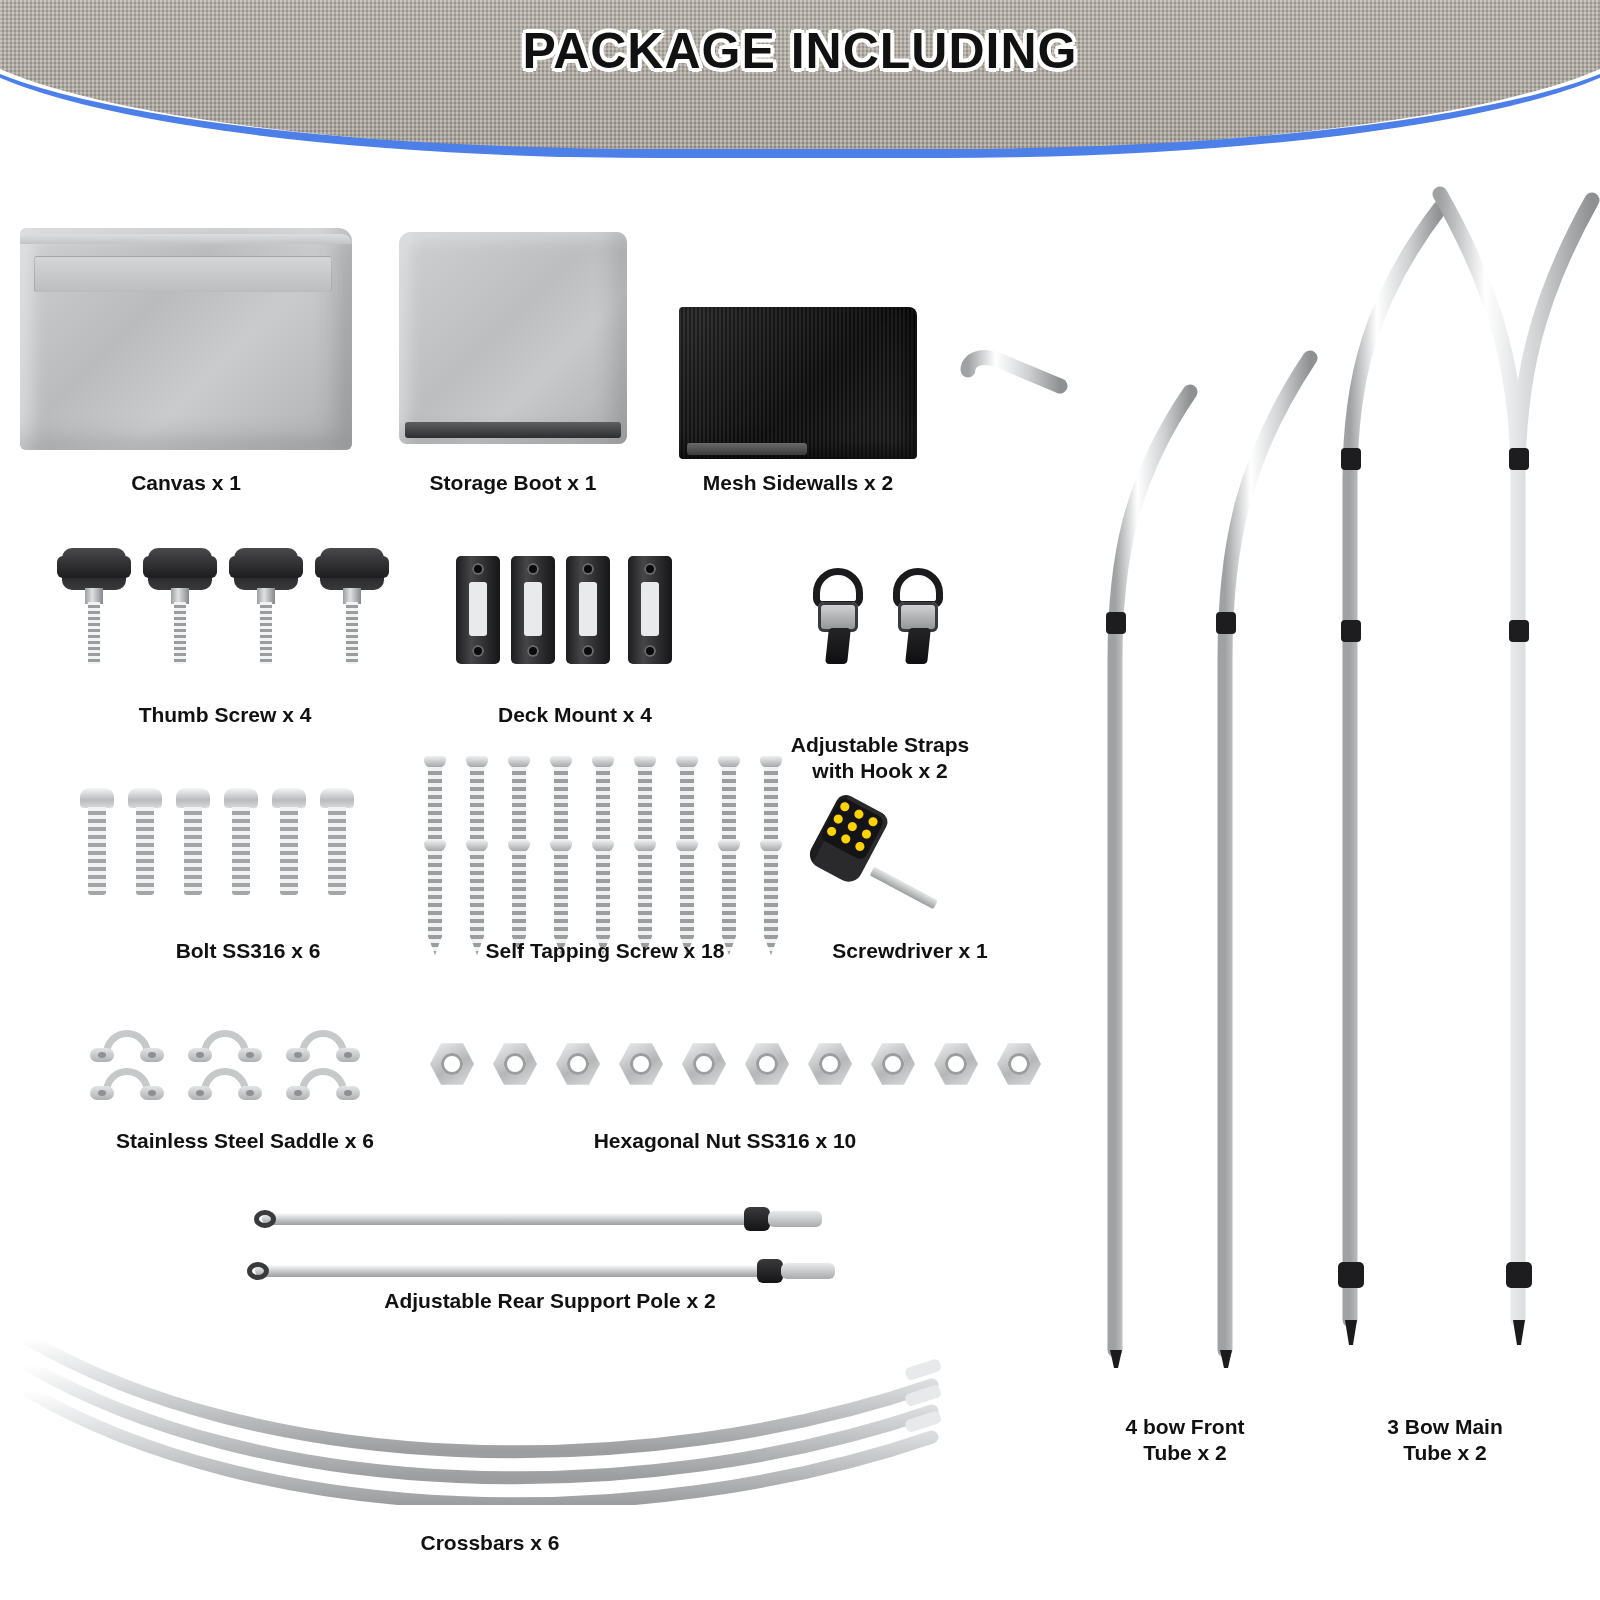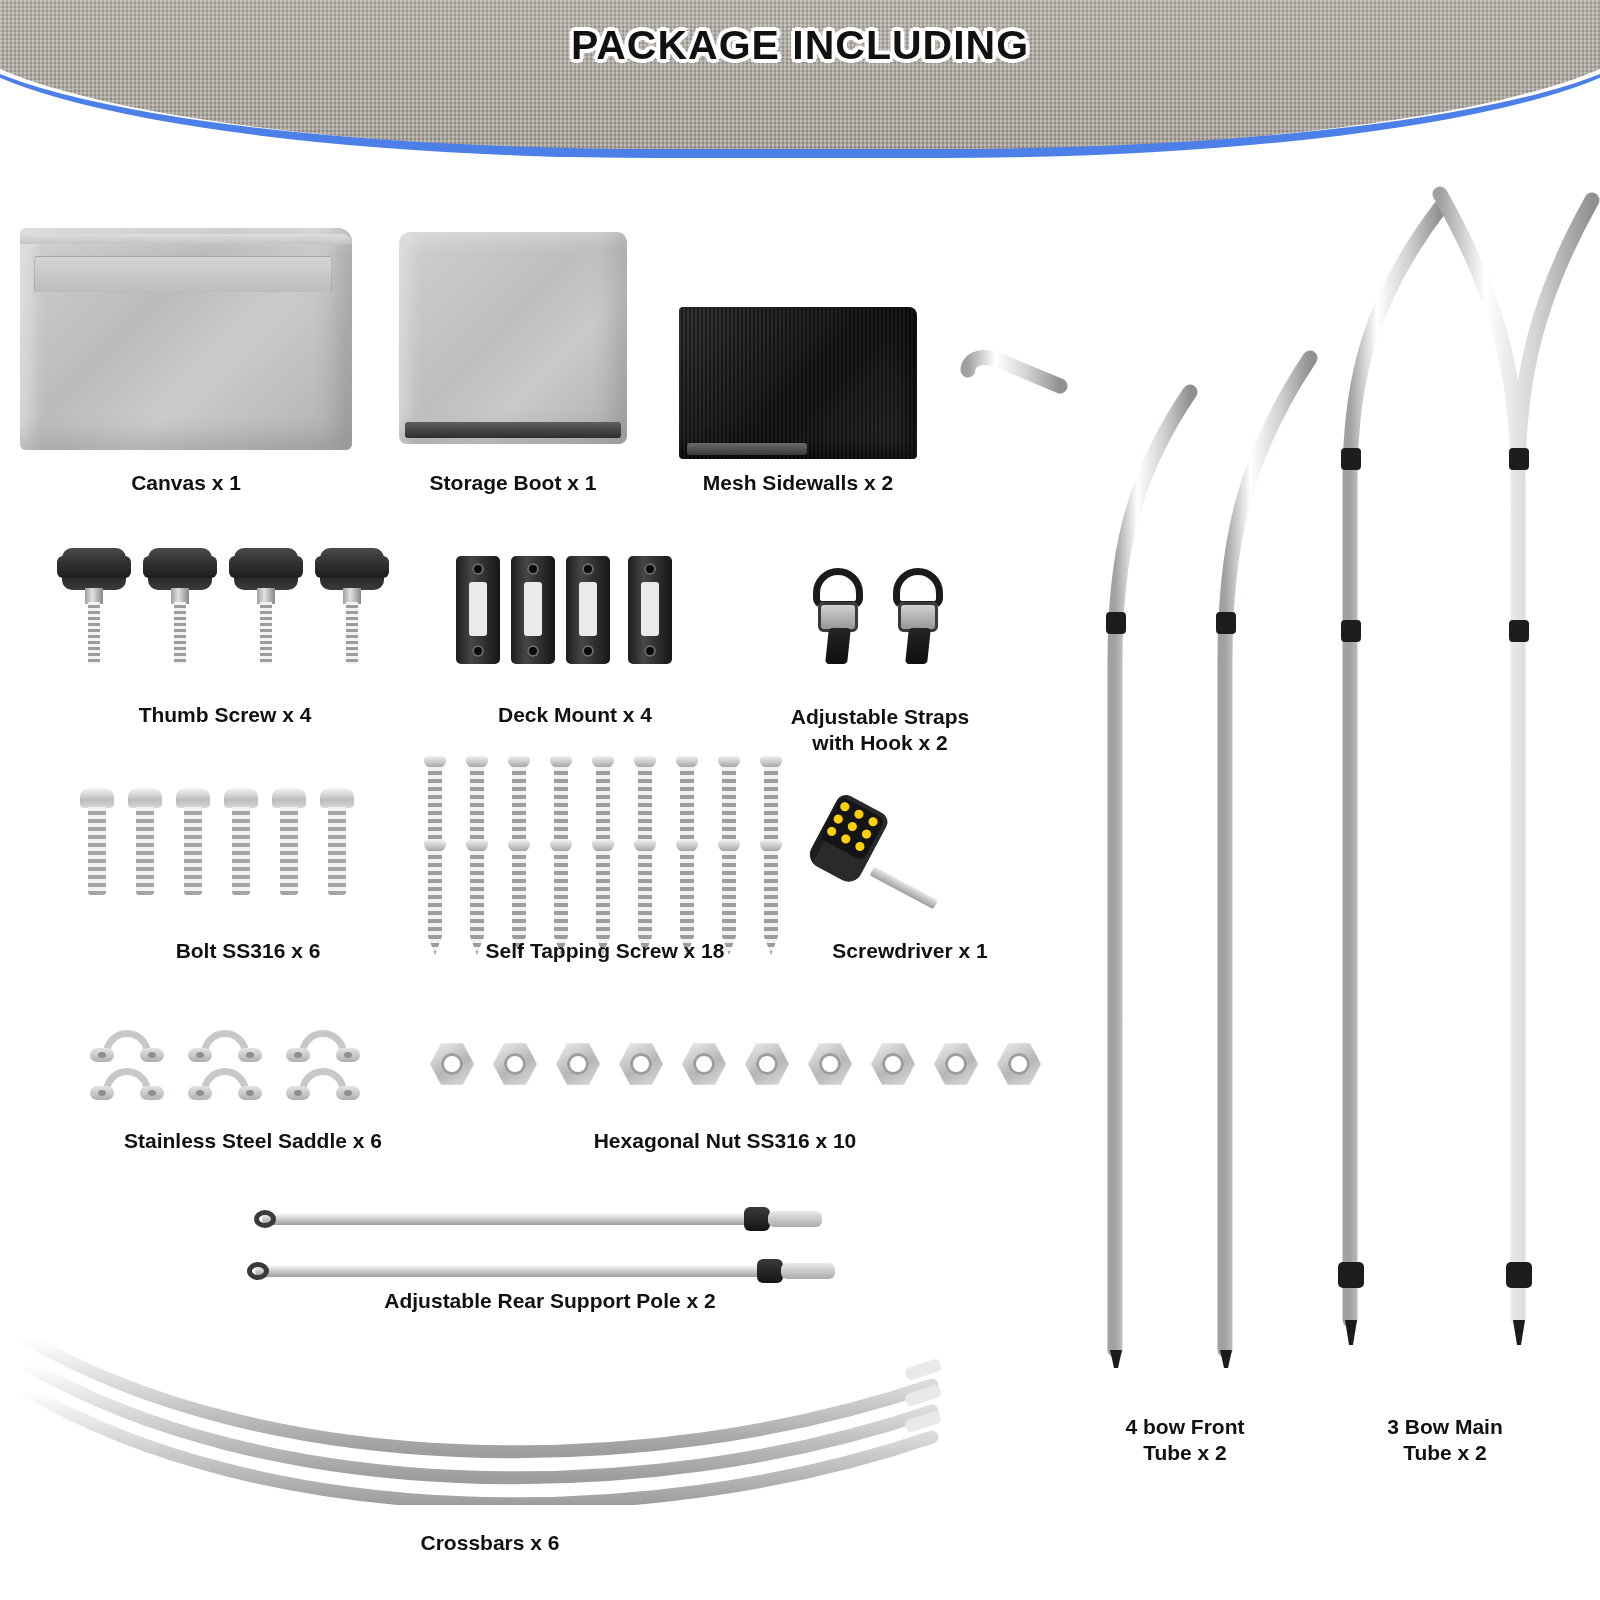--- a/index.html
+++ b/index.html
@@ -42,21 +42,21 @@
     border-radius: 50% / 60%;
     border-bottom: 9px solid #4d7fe8;
     box-sizing: border-box;
     background: transparent;
   }
   .header-title {
     position: absolute;
     left: 0; top: 22px;
     width: 1600px;
     text-align: center;
-    font-size: 41px;
+    font-size: 50px;
     font-weight: bold;
     letter-spacing: 1px;
     color: #111111;
     -webkit-text-stroke: 0px;
     text-shadow:
       -3px -3px 0 #ffffff, 3px -3px 0 #ffffff, -3px 3px 0 #ffffff, 3px 3px 0 #ffffff,
       0 -4px 0 #ffffff, 0 4px 0 #ffffff, -4px 0 0 #ffffff, 4px 0 0 #ffffff;
   }
 
   
@@ -380,21 +380,21 @@
   <div class="strap" style="left:805px; top:568px;">
     <div class="band"></div>
       <div class="buckle"></div>
       <div class="tail"></div>
   </div>
   <div class="strap" style="left:885px; top:568px;">
     <div class="band"></div>
       <div class="buckle"></div>
       <div class="tail"></div>
   </div>
-  <div class="caption" style="left:740px; top:704px; width:280px;">
+  <div class="caption" style="left:740px; top:732px; width:280px;">
     <div>Adjustable Straps</div>
     <div>with Hook x 2</div>
   </div>
 </div>
 
 <div class="item">
   <div class="bolt" style="left:80px; top:788px;">
       <div class="bhead"></div>
       <div class="bshaft"></div>
     </div>
@@ -533,21 +533,21 @@
   <div class="saddle" style="left:188px; top:1068px;">
       <div class="arch"></div>
       <div class="foot l"></div>
       <div class="foot r"></div>
     </div>
   <div class="saddle" style="left:286px; top:1068px;">
       <div class="arch"></div>
       <div class="foot l"></div>
       <div class="foot r"></div>
     </div>
-  <div class="caption" style="left:68px; top:1128px; width:370px;">Stainless Steel Saddle x 6</div>
+  <div class="caption" style="left:60px; top:1128px; width:370px;">Stainless Steel Saddle x 6</div>
 </div>
 
 <div class="item">
   <div class="hexnut" style="left:430px; top:1042px;"></div>
   <div class="hexnut" style="left:493px; top:1042px;"></div>
   <div class="hexnut" style="left:556px; top:1042px;"></div>
   <div class="hexnut" style="left:619px; top:1042px;"></div>
   <div class="hexnut" style="left:682px; top:1042px;"></div>
   <div class="hexnut" style="left:745px; top:1042px;"></div>
   <div class="hexnut" style="left:808px; top:1042px;"></div>

